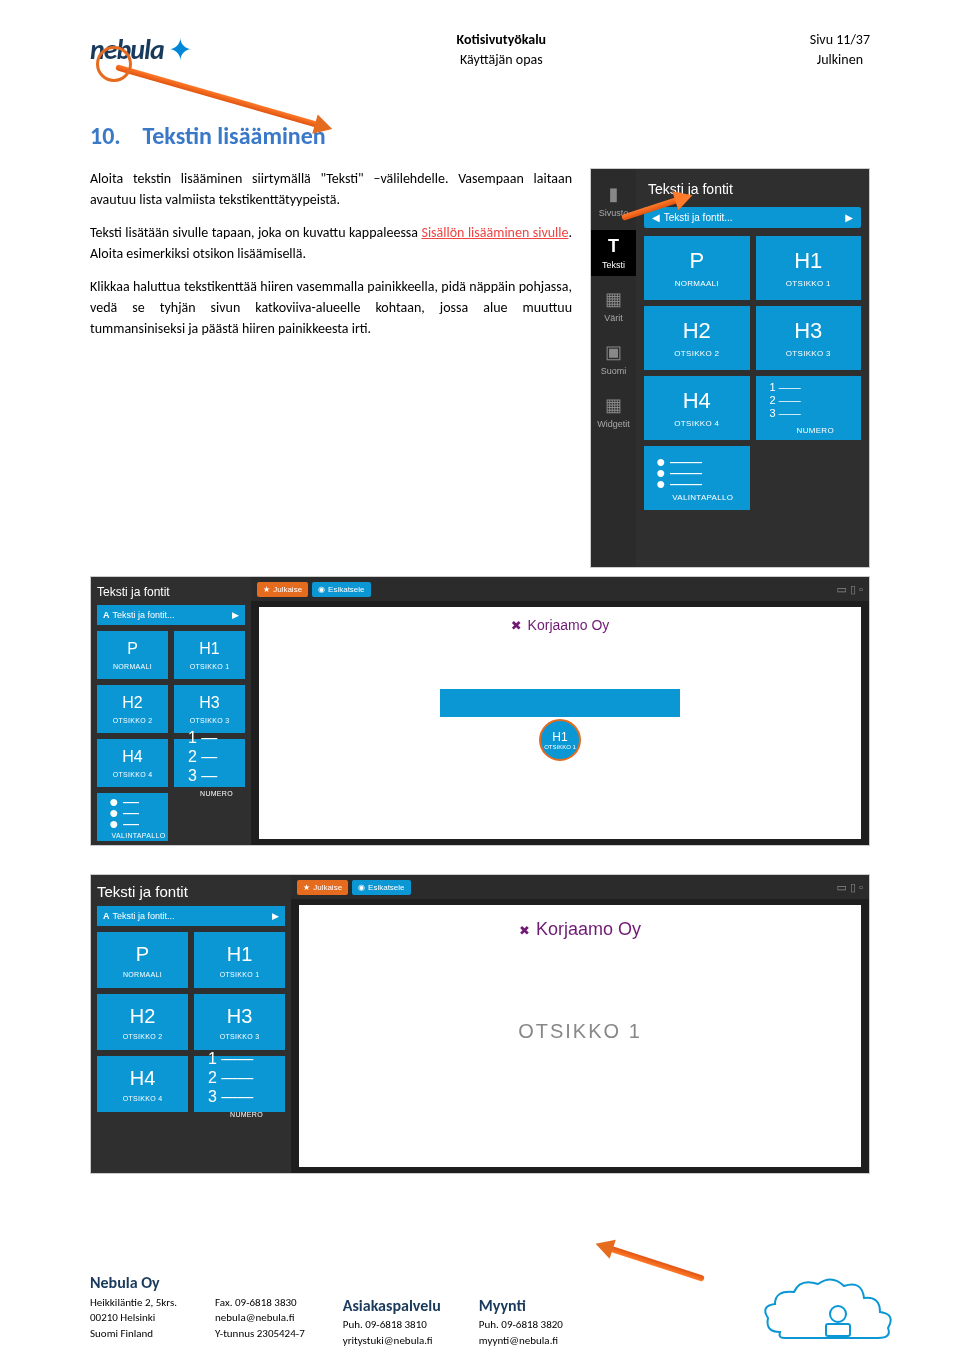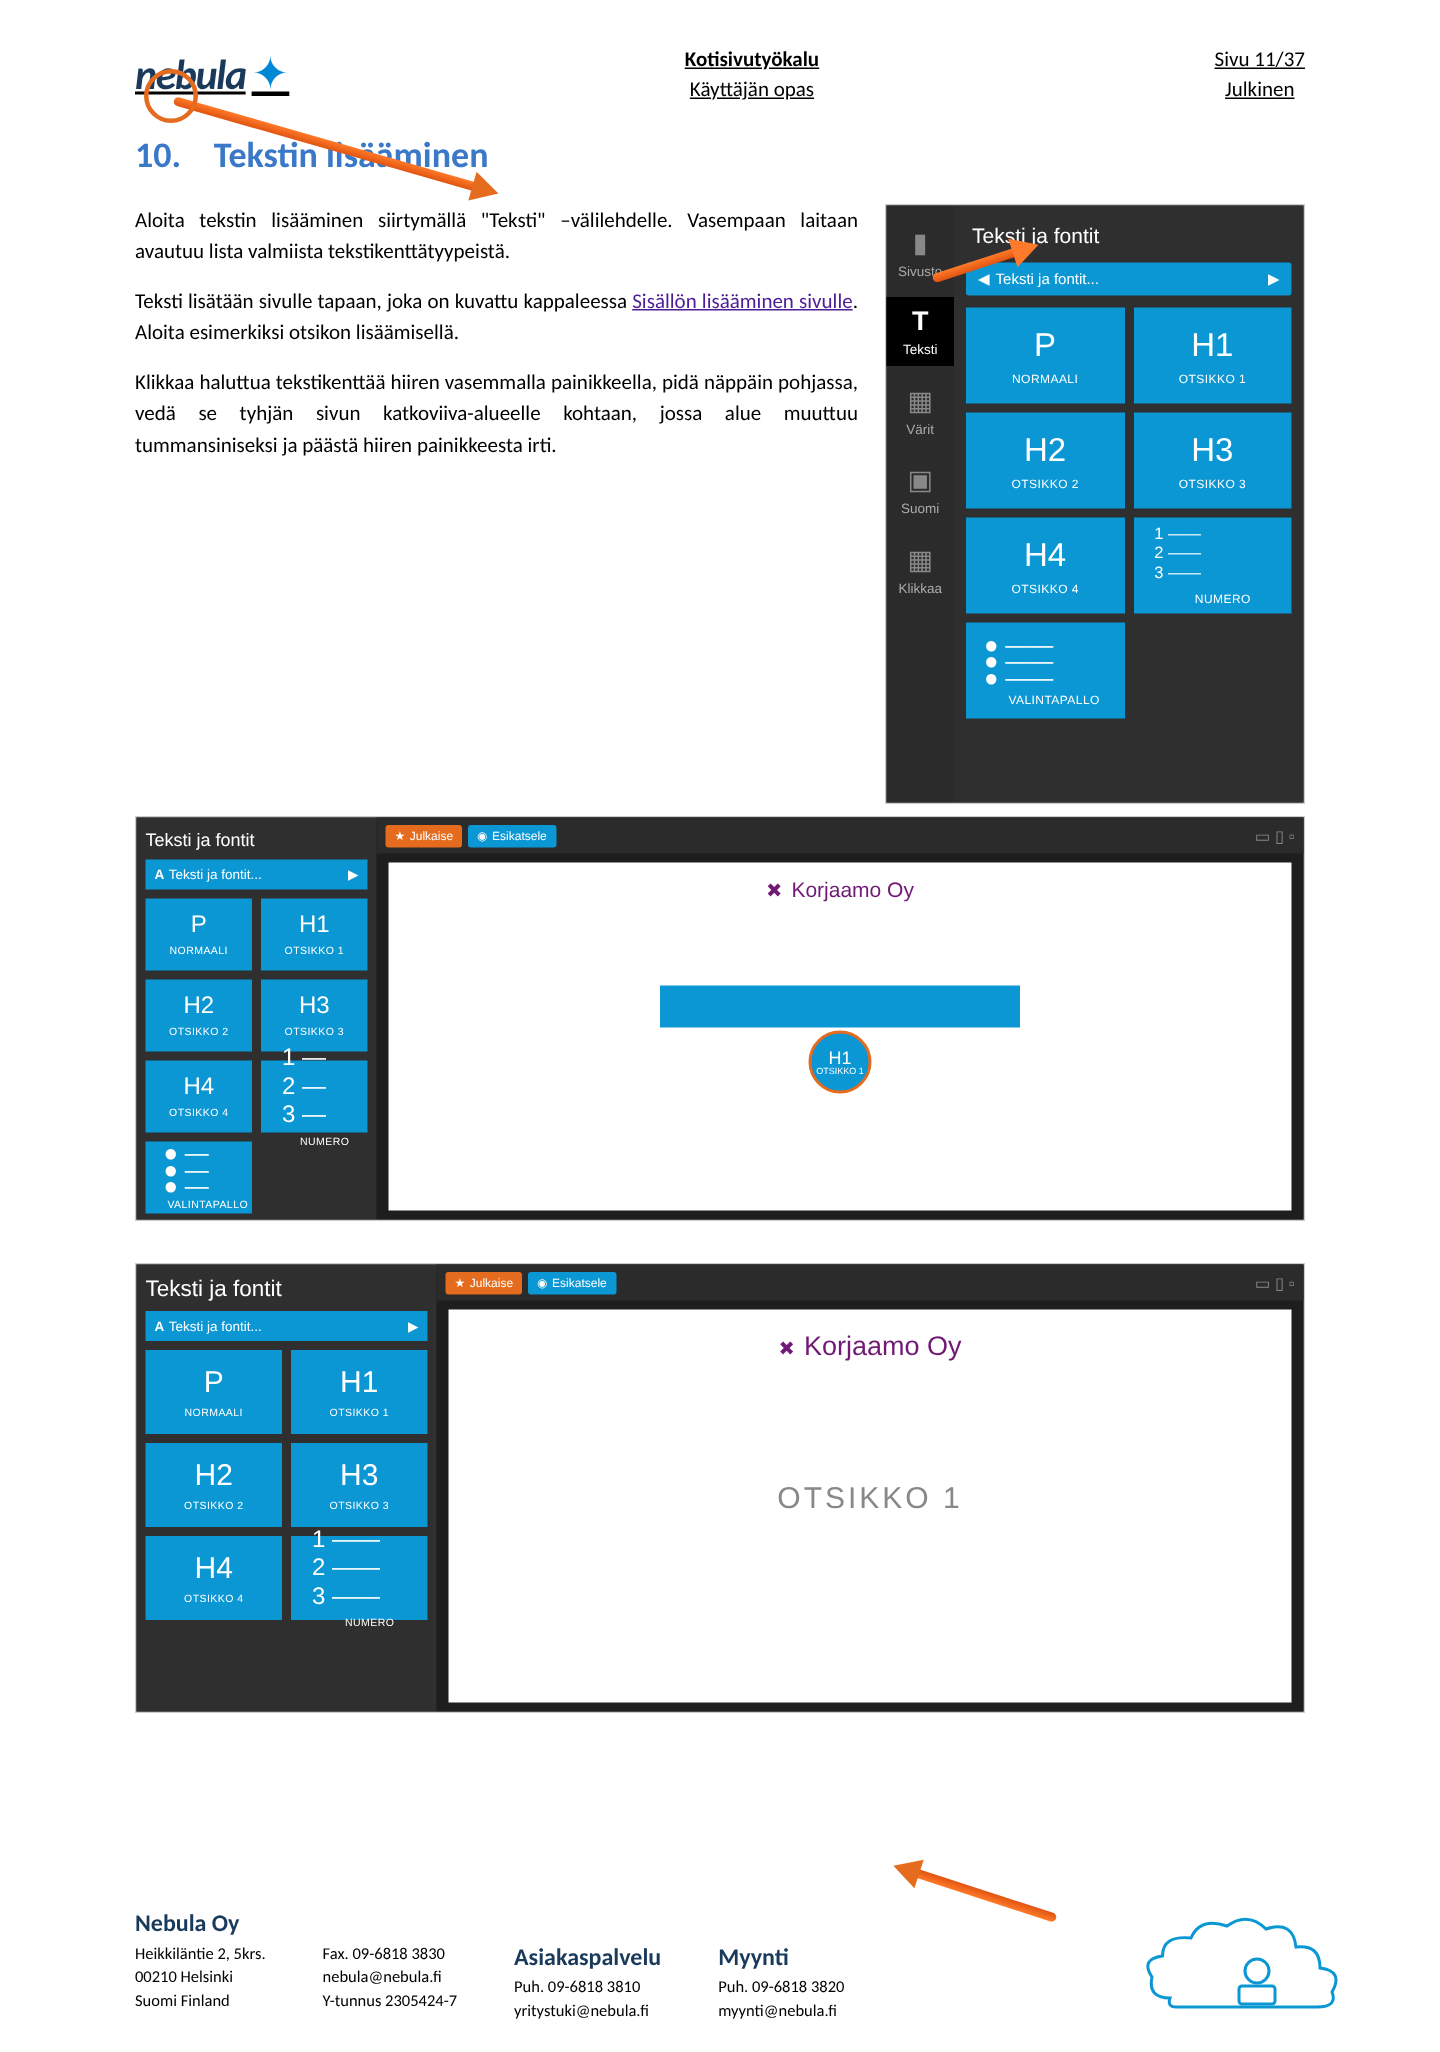--- a/index.html
+++ b/index.html
@@ -8,33 +8,33 @@
     background: #fff;
     width: 960px;
     margin: 0 auto;
     color: #000;
     position: relative;
     min-height: 1368px;
   }
   .page { padding: 30px 90px 0 90px; }
 
   
-  .doc-header { display: flex; justify-content: space-between; align-items: center; margin-bottom: 20px; text-decoration: underline; }
+  .doc-header { display: flex; justify-content: space-between; align-items: center; margin-bottom: 52px; }
   .logo { display: flex; align-items: center; gap: 4px; }
   .logo-text { font-size: 28px; font-weight: 700; color: #1a3a5c; font-style: italic; letter-spacing: -1px; }
   .logo-star { font-size: 30px; color: #0088d6; }
   .hdr-mid, .hdr-right { font-size: 14px; line-height: 1.4; }
   .hdr-mid { text-align: center; }
   .hdr-right { text-align: center; }
 
   
   h1.section-title { color: #3a78c8; font-size: 24px; font-weight: 700; margin-bottom: 18px; }
   .body-text { font-size: 14px; line-height: 1.5; text-align: justify; }
   .body-text p { margin-bottom: 12px; }
-  .link { color: #4c1d95; }
+  .link { color: #ef4444; }
 
   
   .row { display: flex; gap: 18px; align-items: flex-start; }
   .col-text { flex: 1; }
   .col-img { width: 280px; flex-shrink: 0; }
 
   
   .ui-dark { background: #262626; color: #fff; font-size: 10px; }
   .ui-dark * { font-family: Arial, sans-serif; }
 
@@ -147,21 +147,21 @@
         <div class="rail-item">
           <span class="rail-icon">▦</span>
           <span>Värit</span>
         </div>
         <div class="rail-item">
           <span class="rail-icon">▣</span>
           <span>Suomi</span>
         </div>
         <div class="rail-item">
           <span class="rail-icon">▦</span>
-          <span>Klikkaa</span>
+          <span>Widgetit</span>
         </div>
       </div>
       <div class="panel">
         <div class="arrow a1">
             <div class="arrow-line"></div>
             <div class="arrow-head"></div>
           </div>
         <div class="panel-title">Teksti ja fontit</div>
         <div class="bread">
           <span>◀</span>

